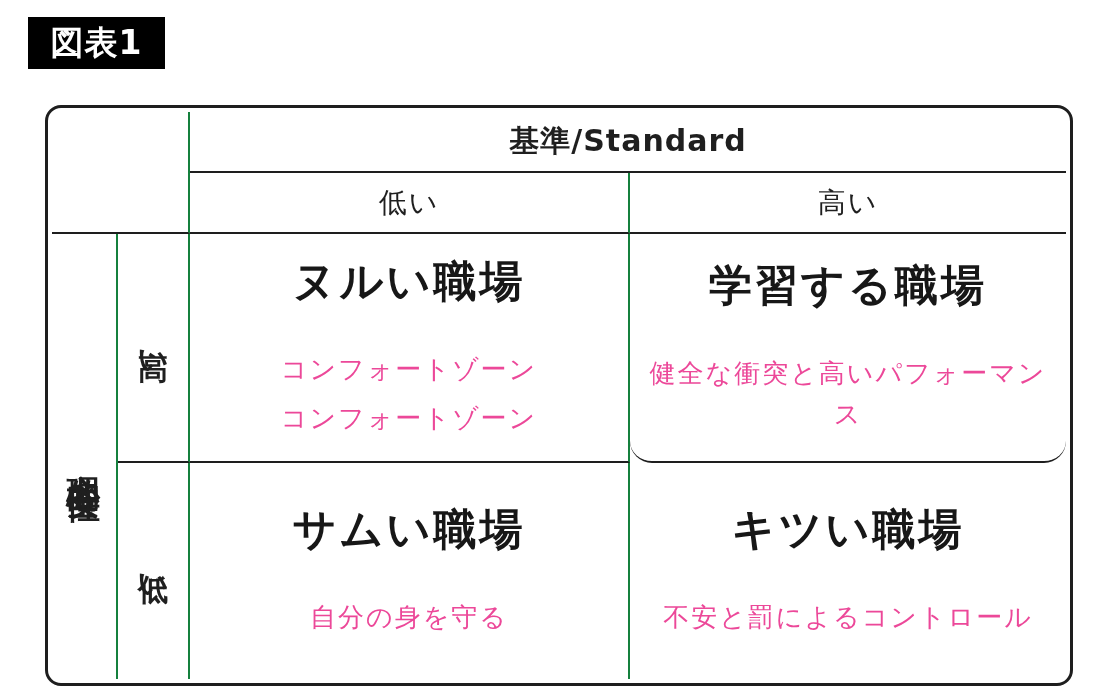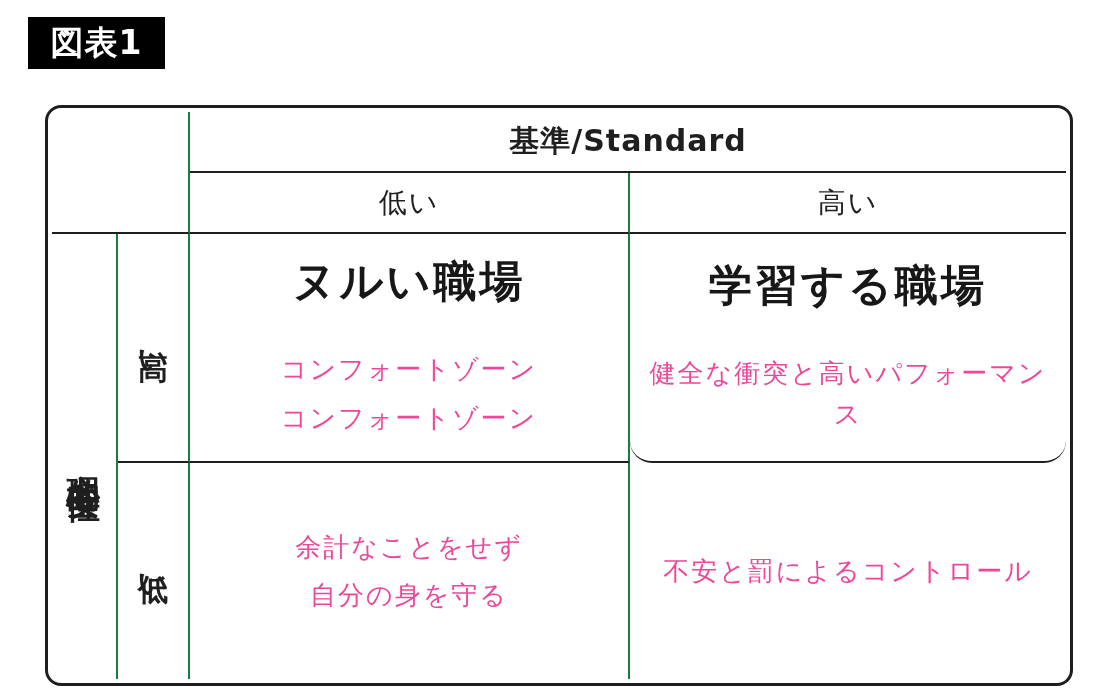--- a/index.html
+++ b/index.html
@@ -124,26 +124,27 @@
       <div class="q-desc">
         <div>健全な衝突と高いパフォーマンス</div>
       </div>
     </div>
 
     <div class="cell psych-low br">
       <span class="vtext">低い</span>
     </div>
 
     <div class="cell quad quad-bl br">
+      <div class="q-title">サムい職場</div>
       <div class="q-desc">
-        <div>余計なことをせず</div>
         <div>自分の身を守る</div>
       </div>
     </div>
 
     <div class="cell quad quad-br">
+      <div class="q-title">キツい職場</div>
       <div class="q-desc">
         <div>不安と罰によるコントロール</div>
       </div>
     </div>
 
   </div>
 </div>
 
 </body></html>

